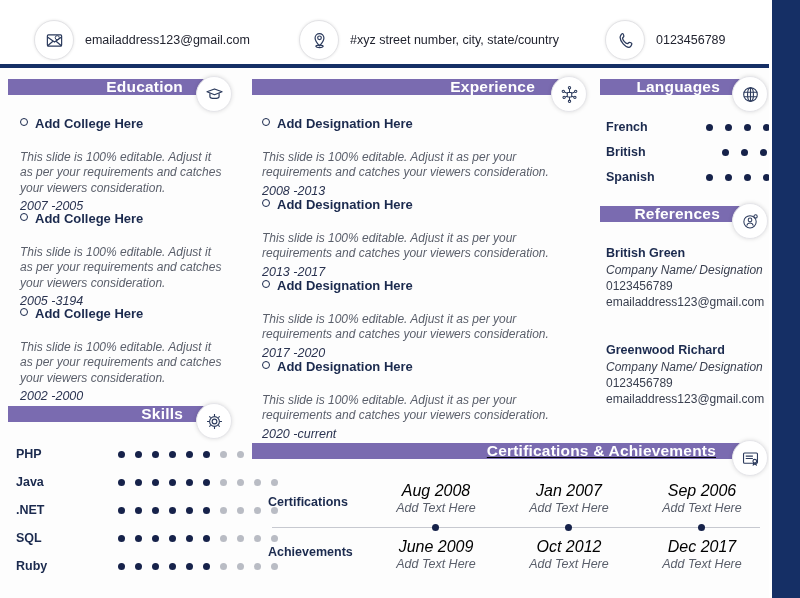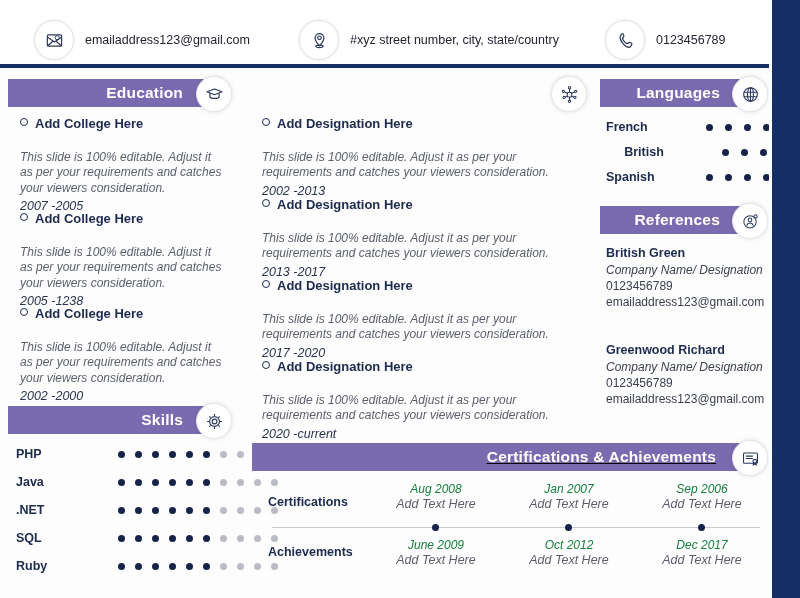--- a/index.html
+++ b/index.html
@@ -74,21 +74,21 @@
     white-space: nowrap;
   }
 
   
   .bar {
     position: absolute;
     background: #7a6bb0;
     display: flex;
     align-items: center;
     justify-content: flex-end;
-    height: 28px;
+    height: 16px;
     box-sizing: border-box;
   }
   .bar-title {
     color: #ffffff;
     font-size: 15.5px;
     font-weight: bold;
     letter-spacing: 0.2px;
     white-space: nowrap;
   }
   .bar-badge {
@@ -188,23 +188,23 @@
     width: 7px; height: 7px;
     border-radius: 50%;
     background: #16224a;
   }
   .tl-cell {
     position: absolute;
     text-align: center;
     width: 128px;
   }
   .tl-date {
-    font-size: 12px;
+    font-size: 16px;
     font-style: italic;
-    color: #15803d;
+    color: #000000;
   }
   .tl-text {
     font-size: 12.5px;
     font-style: italic;
     color: #5a5f6b;
     margin-top: 1px;
   }
 </style>
 </head>
 <body>
@@ -258,45 +258,48 @@
   </div>
 
   <div class="entry" style="left:20px; top:116px; width:205px;">
     <div class="entry-title"><span class="entry-bullet"></span><span>Add College Here</span></div>
     <div class="entry-desc">This slide is 100% editable.  Adjust it as per your requirements and catches your viewers consideration.</div>
     <div class="entry-date">2007 -2005</div>
   </div>
   <div class="entry" style="left:20px; top:211px; width:205px;">
     <div class="entry-title"><span class="entry-bullet"></span><span>Add College Here</span></div>
     <div class="entry-desc">This slide is 100% editable.  Adjust it as per your requirements and catches your viewers consideration.</div>
-    <div class="entry-date">2005 -1238</div>
+    <div class="entry-date">2005 -3194</div>
   </div>
   <div class="entry" style="left:20px; top:306px; width:205px;">
     <div class="entry-title"><span class="entry-bullet"></span><span>Add College Here</span></div>
     <div class="entry-desc">This slide is 100% editable.  Adjust it as per your requirements and catches your viewers consideration.</div>
     <div class="entry-date">2002 -2000</div>
   </div>
 
+  <div class="bar" style="left:252px; top:79px; width:325px; padding-right:42px;">
+    <span class="bar-title">Experience</span>
+  </div>
   <div class="bar-badge" style="left:551px; top:76px;">
     <svg width="19" height="19" viewBox="0 0 24 24" fill="none" stroke="#2b3a5c" stroke-width="1.3">
       <rect x="9.2" y="9.6" width="5.6" height="5.6" rx="1"></rect>
       <circle cx="12" cy="3.4" r="1.5"></circle>
         <circle cx="4.2" cy="8" r="1.5"></circle>
       <circle cx="19.8" cy="8" r="1.5"></circle>
         <circle cx="5.2" cy="15.6" r="1.5"></circle>
       <circle cx="18.8" cy="15.6" r="1.5"></circle>
         <circle cx="12" cy="20.6" r="1.5"></circle>
       <path d="M12 5v4.6M5.6 8.8l3.6 1.6M18.4 8.8l-3.6 1.6M6.6 15.2l2.6-1M17.4 15.2l-2.6-1M12 15.2v4"></path>
     </svg>
   </div>
 
   <div class="entry" style="left:262px; top:116px; width:300px;">
     <div class="entry-title"><span class="entry-bullet"></span><span>Add Designation Here</span></div>
     <div class="entry-desc">This slide is 100% editable.  Adjust it as per your requirements and catches your viewers consideration.</div>
-    <div class="entry-date">2002 -2013</div>
+    <div class="entry-date">2008 -2013</div>
   </div>
   <div class="entry" style="left:262px; top:197px; width:300px;">
     <div class="entry-title"><span class="entry-bullet"></span><span>Add Designation Here</span></div>
     <div class="entry-desc">This slide is 100% editable.  Adjust it as per your requirements and catches your viewers consideration.</div>
     <div class="entry-date">2013 -2017</div>
   </div>
   <div class="entry" style="left:262px; top:278px; width:300px;">
     <div class="entry-title"><span class="entry-bullet"></span><span>Add Designation Here</span></div>
     <div class="entry-desc">This slide is 100% editable.  Adjust it as per your requirements and catches your viewers consideration.</div>
     <div class="entry-date">2017 -2020</div>
@@ -323,21 +326,21 @@
         <span class="dots">
           <span class="dot on" style="width: 7px; height: 7px; margin-right: 12px;"></span>
           <span class="dot on" style="width: 7px; height: 7px; margin-right: 12px;"></span>
           <span class="dot on" style="width: 7px; height: 7px; margin-right: 12px;"></span>
           <span class="dot on" style="width: 7px; height: 7px; margin-right: 12px;"></span>
           <span class="dot off" style="width: 7px; height: 7px; margin-right: 12px;"></span>
           <span class="dot off" style="width: 7px; height: 7px; margin-right: 12px;"></span>
         </span>
       </div>
       <div class="rating-row" style="left: 606px; top: 145px;">
-        <span class="rating-label" style="width: 76px; text-align: center;">British</span>
+        <span class="rating-label" style="width: 76px;">British</span>
         <span class="dots">
           <span class="dot on" style="width: 7px; height: 7px; margin-right: 12px;"></span>
           <span class="dot on" style="width: 7px; height: 7px; margin-right: 12px;"></span>
           <span class="dot on" style="width: 7px; height: 7px; margin-right: 12px;"></span>
           <span class="dot on" style="width: 7px; height: 7px; margin-right: 12px;"></span>
           <span class="dot on" style="width: 7px; height: 7px; margin-right: 12px;"></span>
           <span class="dot off" style="width: 7px; height: 7px; margin-right: 12px;"></span>
         </span>
       </div>
       <div class="rating-row" style="left: 606px; top: 170px;">

